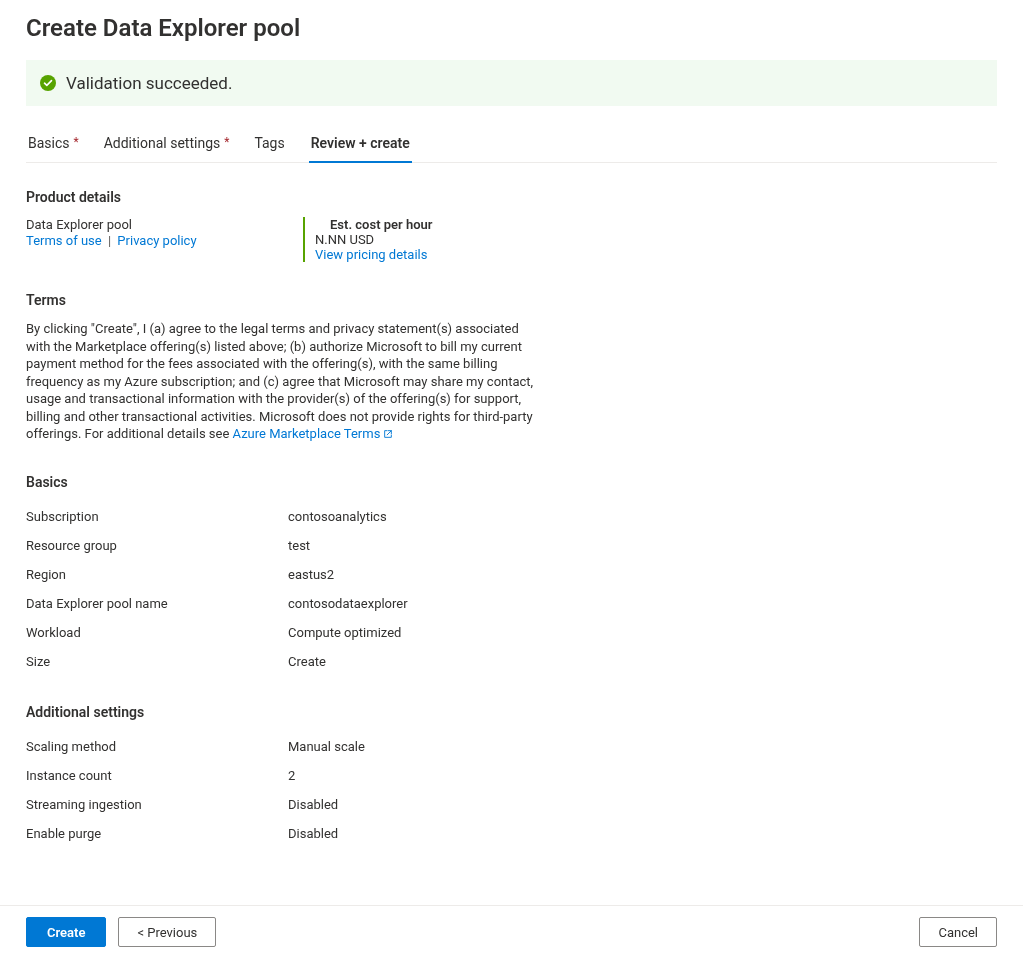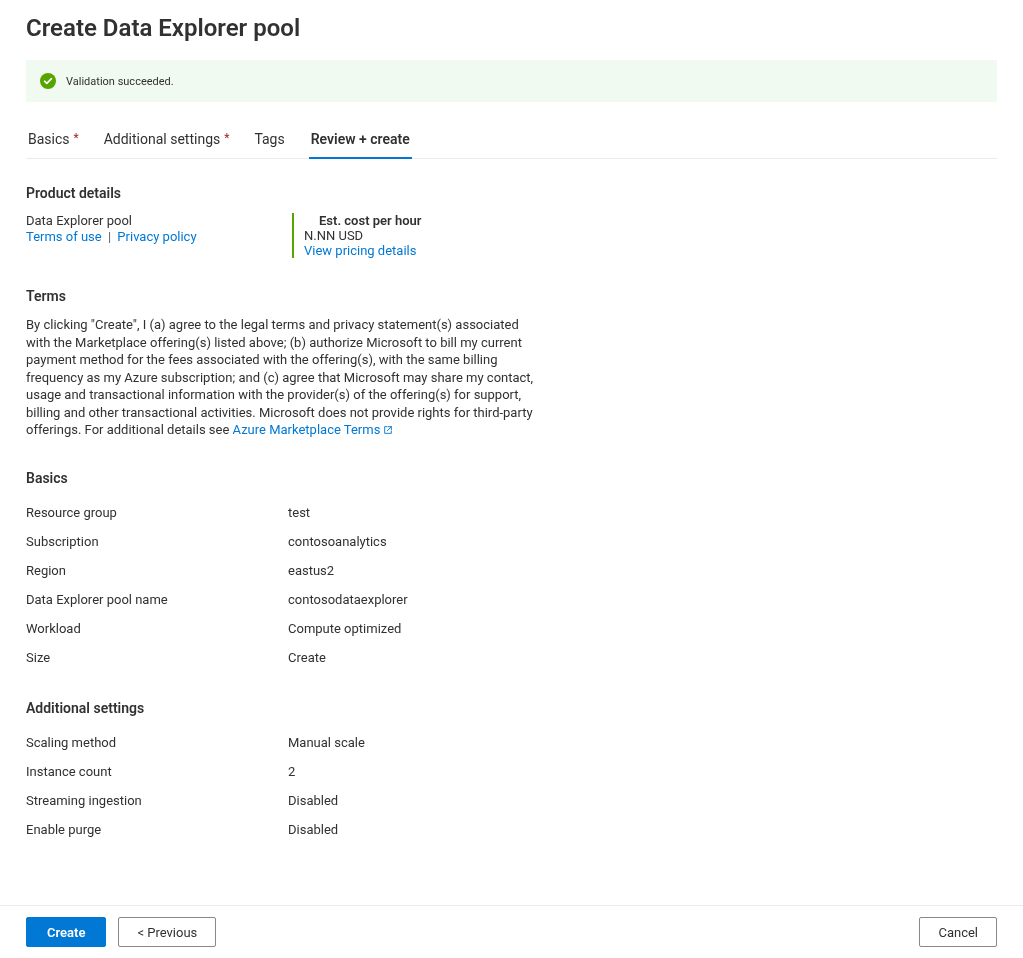--- a/index.html
+++ b/index.html
@@ -39,21 +39,21 @@
     }
     .validation-banner .icon-check {
       width: 16px;
       height: 16px;
       flex-shrink: 0;
     }
     .validation-banner .icon-check svg {
       display: block;
     }
     .validation-text {
-      font-size: 11px;
+      font-size: 17px;
       color: #323130;
     }
     .tabs {
       display: flex;
       gap: 22px;
       border-bottom: 1px solid #edebe9;
       margin-bottom: 26px;
     }
     .tab {
       padding: 8px 2px 10px 2px;
@@ -76,21 +76,21 @@
       border-bottom: 2px solid #0078d4;
     }
     .section-heading {
       font-size: 14px;
       font-weight: 600;
       color: #323130;
       margin-bottom: 12px;
     }
     .product-details-row {
       display: flex;
-      gap: 4px;
+      gap: 15px;
       margin-bottom: 30px;
     }
     .product-col-left {
       width: 262px;
     }
     .product-col-right {
       border-left: 2px solid #57a300;
       padding-left: 10px;
     }
     .product-name {
@@ -239,26 +239,26 @@
     <p class="terms-body">
       <span>By clicking "Create", I (a) agree to the legal terms and privacy statement(s) associated with the Marketplace offering(s) listed above; (b) authorize Microsoft to bill my current payment method for the fees associated with the offering(s), with the same billing frequency as my Azure subscription; and (c) agree that Microsoft may share my contact, usage and transactional information with the provider(s) of the offering(s) for support, billing and other transactional activities. Microsoft does not provide rights for third-party offerings. For additional details see </span><a href="#"><span>Azure Marketplace Terms</span><span class="ext-icon"><svg width="10" height="10" viewBox="0 0 12 12">
               <path d="M4.5 2 H2 V10 H10 V7.5 M6 2 H10 V6 M10 2 L5 7" stroke="#0078d4" stroke-width="1.1" fill="none" stroke-linecap="round" stroke-linejoin="round"></path>
             </svg></span></a>
     </p>
   </div>
 
   <div class="kv-section">
     <div class="section-heading">Basics</div>
     <div class="kv-row">
+      <div class="kv-key">Subscription</div>
+      <div class="kv-value">contosoanalytics</div>
+    </div>
+    <div class="kv-row">
       <div class="kv-key">Resource group</div>
       <div class="kv-value">test</div>
-    </div>
-    <div class="kv-row">
-      <div class="kv-key">Subscription</div>
-      <div class="kv-value">contosoanalytics</div>
     </div>
     <div class="kv-row">
       <div class="kv-key">Region</div>
       <div class="kv-value">eastus2</div>
     </div>
     <div class="kv-row">
       <div class="kv-key">Data Explorer pool name</div>
       <div class="kv-value">contosodataexplorer</div>
     </div>
     <div class="kv-row">

